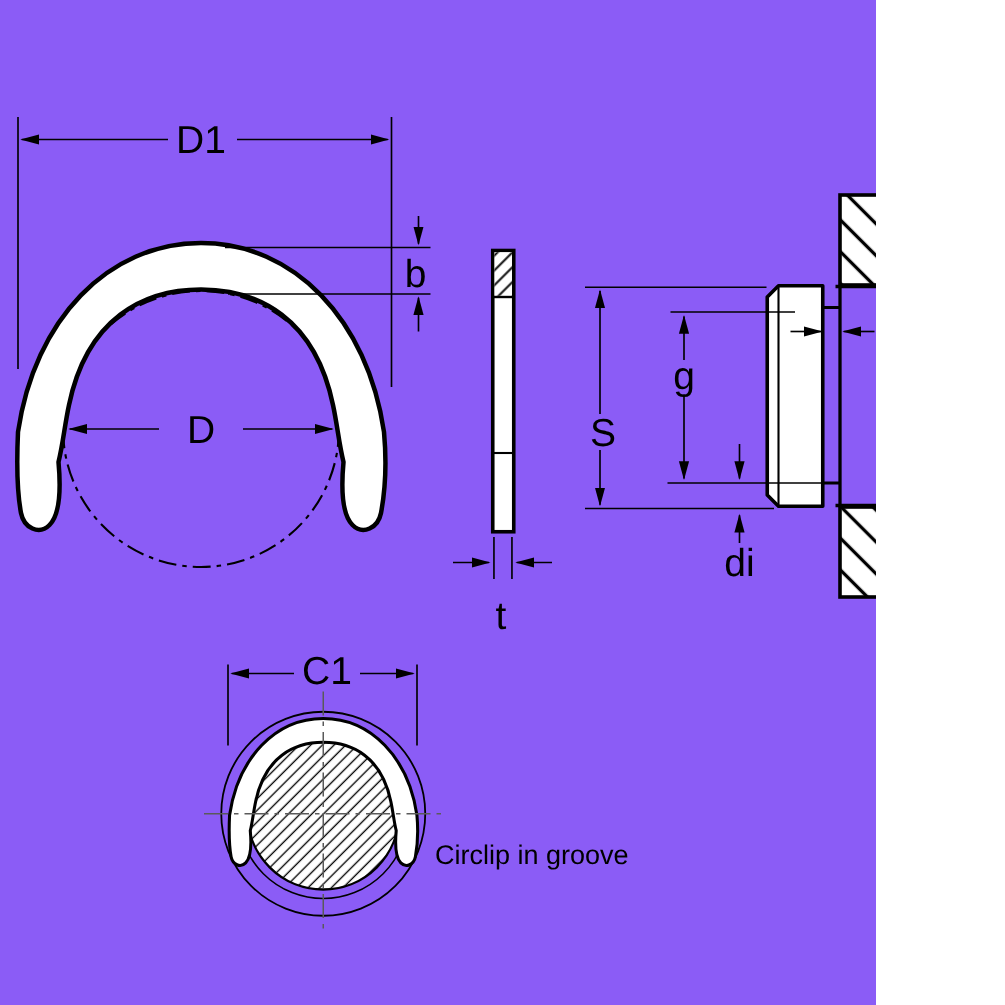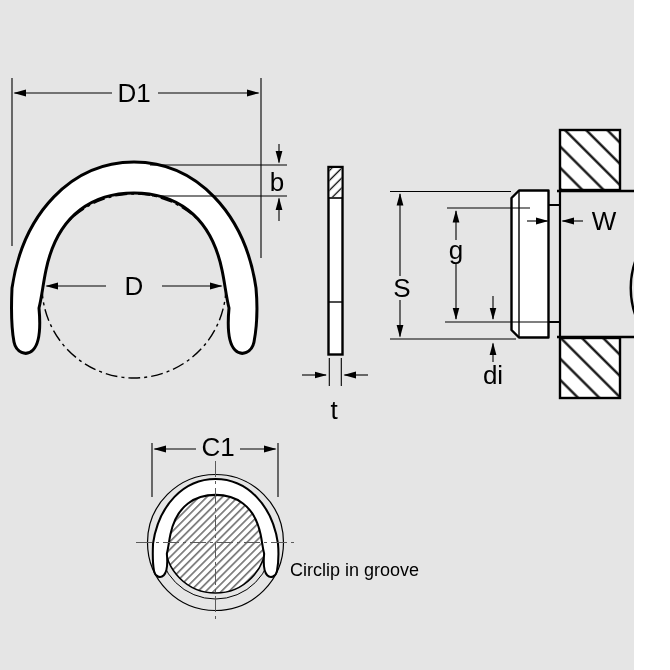--- a/index.html
+++ b/index.html
@@ -1,17 +1,17 @@
 <!DOCTYPE html>
 <html><head>
 <meta charset="utf-8">
 <style>
   html,body{margin:0;padding:0;background:#ffffff;}
   .stage{
-    position:relative;width:634px;height:670px;background:#e5e5e5;
+    position:relative;width:584px;height:670px;background:#8b5cf6;
     font-family:"Liberation Sans", sans-serif;
     overflow:hidden;
   }
   svg{display:block;}
   text{
     font-family:"Liberation Sans", sans-serif;
     fill:#000000;
   }
   .dimlabel{font-size:26px;}
   .caption{font-size:18px;}

